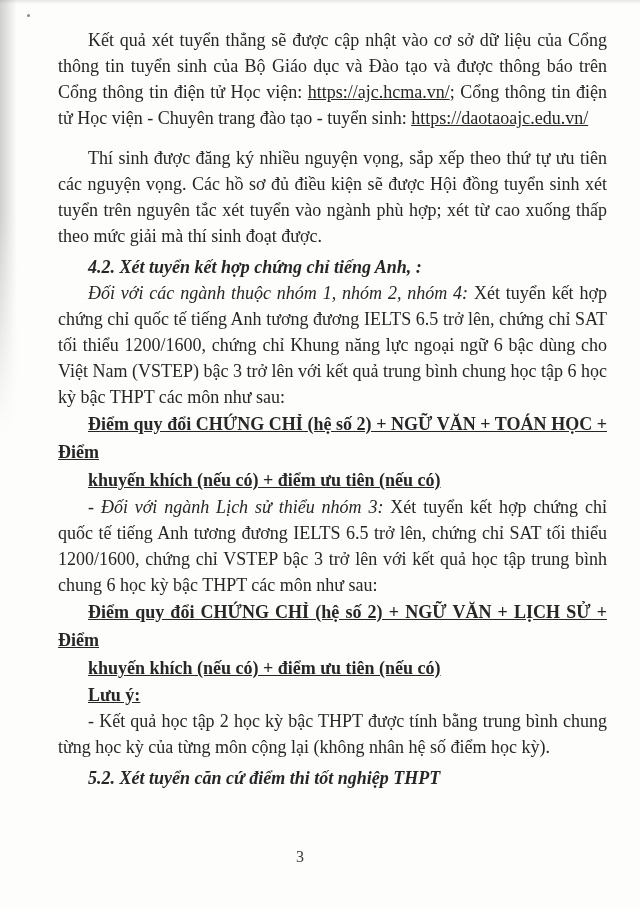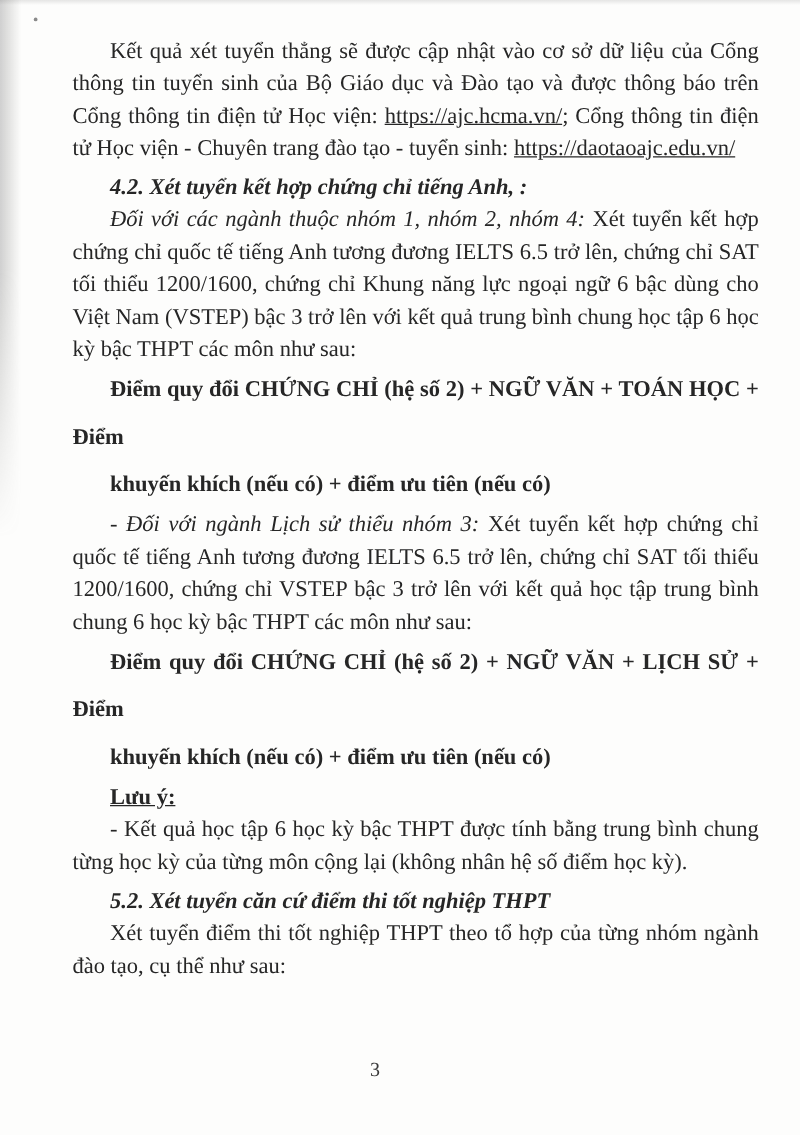--- a/index.html
+++ b/index.html
@@ -51,23 +51,24 @@
   .heading {
     margin-top: 5px !important;
     font-weight: 700;
     font-style: italic;
     text-align: left;
   }
   .lead-italic { font-style: italic; }
   .formula {
     font-weight: 700;
     text-align: center;
-    line-height: 38px;
+    line-height: 28px;
     margin: 3px 0;
     text-indent: 0;
+    text-decoration: underline;
   }
   .formula .f-line { display: block; }
   .note-label {
     margin-top: 0;
     text-align: right;
   }
   .note-label span {
     font-weight: 700;
     text-decoration: underline;
   }
@@ -94,20 +95,21 @@
   <div class="edge-shade"></div>
   <div class="top-shade"></div>
   <div class="speck"></div>
 
   <div class="content">
 
     <p>
       <span>Kết quả xét tuyển thẳng sẽ được cập nhật vào cơ sở dữ liệu của Cổng thông tin tuyển sinh của Bộ Giáo dục và Đào tạo và được thông báo trên Cổng thông tin điện tử Học viện: </span><span class="doc-link">https://ajc.hcma.vn/</span><span>; Cổng thông tin điện tử Học viện - Chuyên trang đào tạo - tuyển sinh: </span><span class="doc-link">https://daotaoajc.edu.vn/</span>
     </p>
 
+    <p class="para-wishes">Thí sinh được đăng ký nhiều nguyện vọng, sắp xếp theo thứ tự ưu tiên các nguyện vọng. Các hồ sơ đủ điều kiện sẽ được Hội đồng tuyển sinh xét tuyển trên nguyên tắc xét tuyển vào ngành phù hợp; xét từ cao xuống thấp theo mức giải mà thí sinh đoạt được.</p>
 
     <p class="heading">4.2. Xét tuyển kết hợp chứng chỉ tiếng Anh, :</p>
 
     <p>
       <span class="lead-italic">Đối với các ngành thuộc nhóm 1, nhóm 2, nhóm 4:</span><span> Xét tuyển kết hợp chứng chỉ quốc tế tiếng Anh tương đương IELTS 6.5 trở lên, chứng chỉ SAT tối thiểu 1200/1600, chứng chỉ Khung năng lực ngoại ngữ 6 bậc dùng cho Việt Nam (VSTEP) bậc 3 trở lên với kết quả trung bình chung học tập 6 học kỳ bậc THPT các môn như sau:</span>
     </p>
 
     <p class="formula">
       <span class="f-line">Điểm quy đổi CHỨNG CHỈ (hệ số 2) + NGỮ VĂN + TOÁN HỌC + Điểm</span>
       <span class="f-line">khuyến khích (nếu có) + điểm ưu tiên (nếu có)</span>
@@ -119,24 +121,23 @@
 
     <p class="formula">
       <span class="f-line">Điểm quy đổi CHỨNG CHỈ (hệ số 2) + NGỮ VĂN + LỊCH SỬ + Điểm</span>
       <span class="f-line">khuyến khích (nếu có) + điểm ưu tiên (nếu có)</span>
     </p>
 
     <p class="note-label">
       <span>Lưu ý:</span>
     </p>
 
-    <p>- Kết quả học tập 6 học kỳ bậc THPT được tính bằng trung bình chung từng học kỳ của từng môn cộng lại (không nhân hệ số điểm học kỳ).</p>
+    <p>- Kết quả học tập 2 học kỳ bậc THPT được tính bằng trung bình chung từng học kỳ của từng môn cộng lại (không nhân hệ số điểm học kỳ).</p>
 
 
     <p class="heading">5.2. Xét tuyển căn cứ điểm thi tốt nghiệp THPT</p>
 
-    <p>Xét tuyển điểm thi tốt nghiệp THPT theo tổ hợp của từng nhóm ngành đào tạo, cụ thể như sau:</p>
 
   </div>
 
   <div class="page-number">3</div>
 
 </div>
 
 </body></html>

